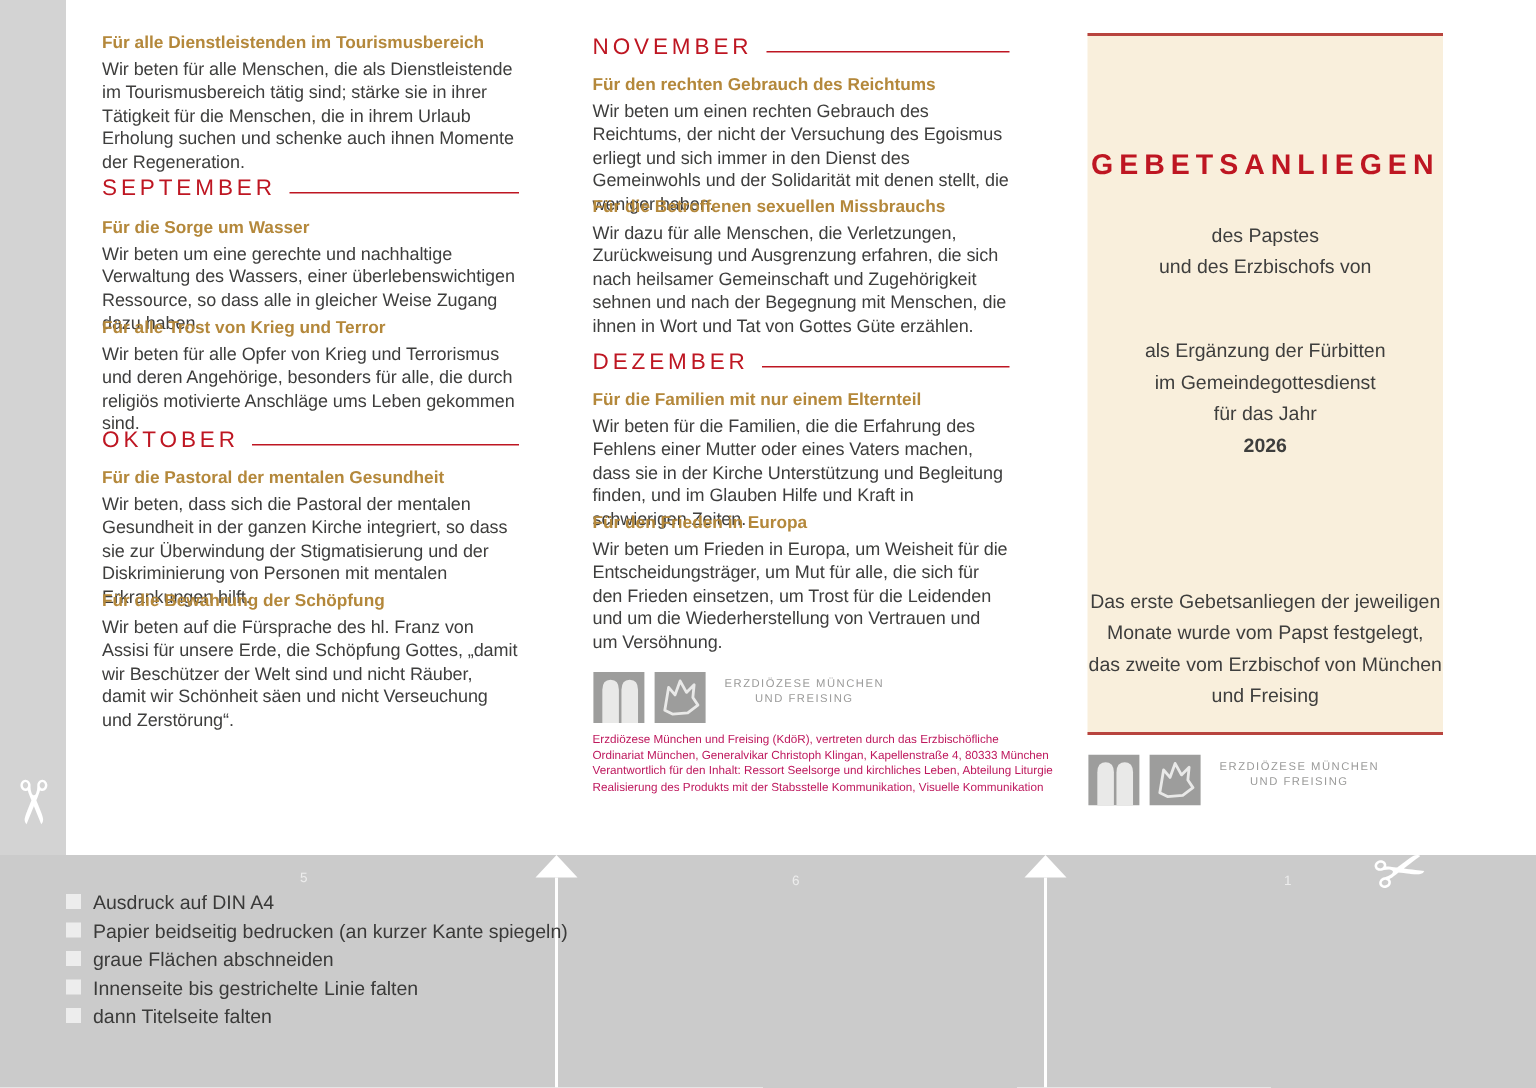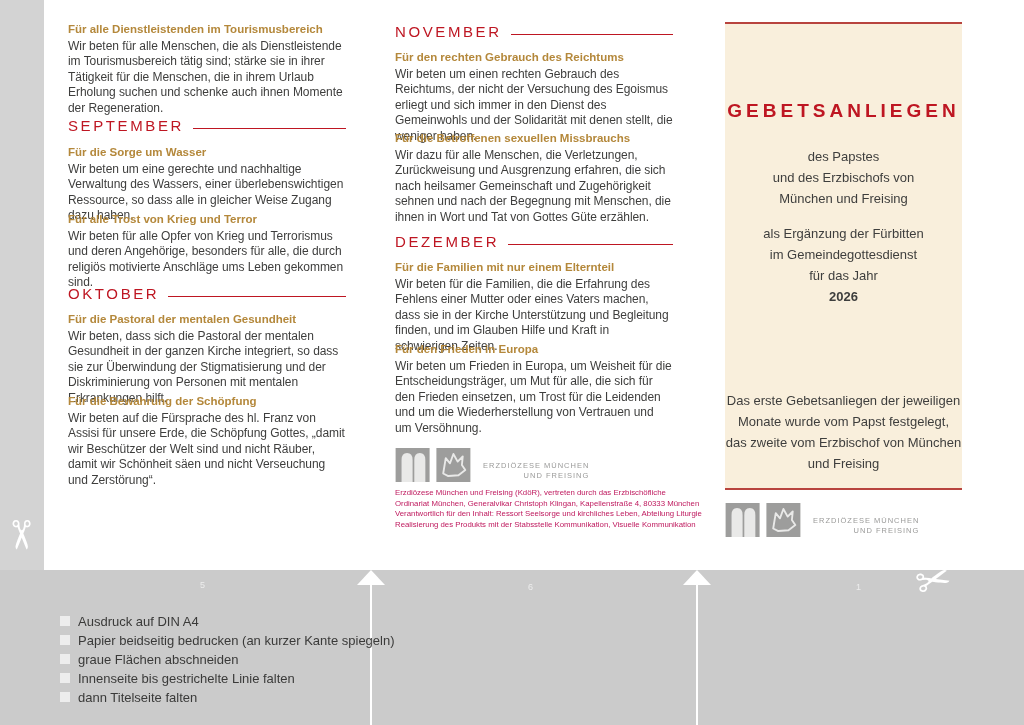--- a/index.html
+++ b/index.html
@@ -29,39 +29,39 @@
                letter-spacing:4px;font-weight:bold;}
   .cover-sub{position:absolute;top:122px;left:0;width:100%;}
   .cover-purpose{position:absolute;top:199px;left:0;width:100%;}
   .cover-note{position:absolute;top:366px;left:0;width:100%;}
   .year{color:#b4883b;font-weight:bold;}
 
   
   .logo-row{position:absolute;display:flex;align-items:flex-start;}
   .logo-mid{left:351px;top:448px;}
   .logo-cover{left:681px;top:503px;}
-  .logo-text{margin-left:12px;margin-top:13px;font-size:7.5px;line-height:10px;
-             letter-spacing:1px;color:#9a9a99;text-align:right;}
+  .logo-text{margin-left:12px;margin-top:3px;font-size:7.5px;line-height:10px;
+             letter-spacing:1px;color:#9a9a99;text-align:center;}
 
   
   .imprint{position:absolute;left:351px;top:488px;color:#be185d;}
   .imprint div{font-size:7.8px;line-height:10.6px;white-space:nowrap;}
 
   
   .fold-line{position:absolute;width:1.5px;background:#ffffff;top:585px;height:140px;}
   .fold-arrow{position:absolute;top:570px;width:0;height:0;
               border-left:14px solid transparent;border-right:14px solid transparent;
               border-bottom:15px solid #ffffff;}
   .page-num{position:absolute;font-size:9px;color:#ededed;}
 
   .scissors{position:absolute;color:#ffffff;font-family:"DejaVu Sans",sans-serif;}
   .scissors-left{left:4px;top:512px;font-size:40px;transform:rotate(90deg);}
   .scissors-right{left:916px;top:556px;font-size:42px;transform:rotate(-15deg);}
 
-  .checklist{position:absolute;left:60px;top:594px;margin-top:20px;}
+  .checklist{position:absolute;left:44px;top:594px;}
   .check-item{display:flex;align-items:center;margin-bottom:5px;height:14px;}
   .check-square{width:10px;height:10px;background:rgba(255,255,255,0.65);margin-right:8px;flex:0 0 auto;}
   .check-item span.t{font-size:13px;color:#3a3a39;white-space:nowrap;}
 </style>
 </head>
 <body>
 
 <div class="canvas">
 
   <div class="page">
@@ -146,21 +146,20 @@
       <div>Ordinariat München, Generalvikar Christoph Klingan, Kapellenstraße 4, 80333 München</div>
       <div>Verantwortlich für den Inhalt: Ressort Seelsorge und kirchliches Leben, Abteilung Liturgie</div>
       <div>Realisierung des Produkts mit der Stabsstelle Kommunikation, Visuelle Kommunikation</div>
     </div>
 
     <aside class="cover">
       <div class="cover-title">GEBETSANLIEGEN</div>
       <div class="cover-sub">
         <div class="line">des Papstes</div>
         <div class="line">und des Erzbischofs von</div>
-        <div class="line">München und Freising</div>
       </div>
       <div class="cover-purpose">
         <div class="line">als Ergänzung der Fürbitten</div>
         <div class="line">im Gemeindegottesdienst</div>
         <div class="line">für das Jahr</div>
         <div class="line year">2026</div>
       </div>
       <div class="cover-note">
         <div class="line">Das erste Gebetsanliegen der jeweiligen</div>
         <div class="line">Monate wurde vom Papst festgelegt,</div>

